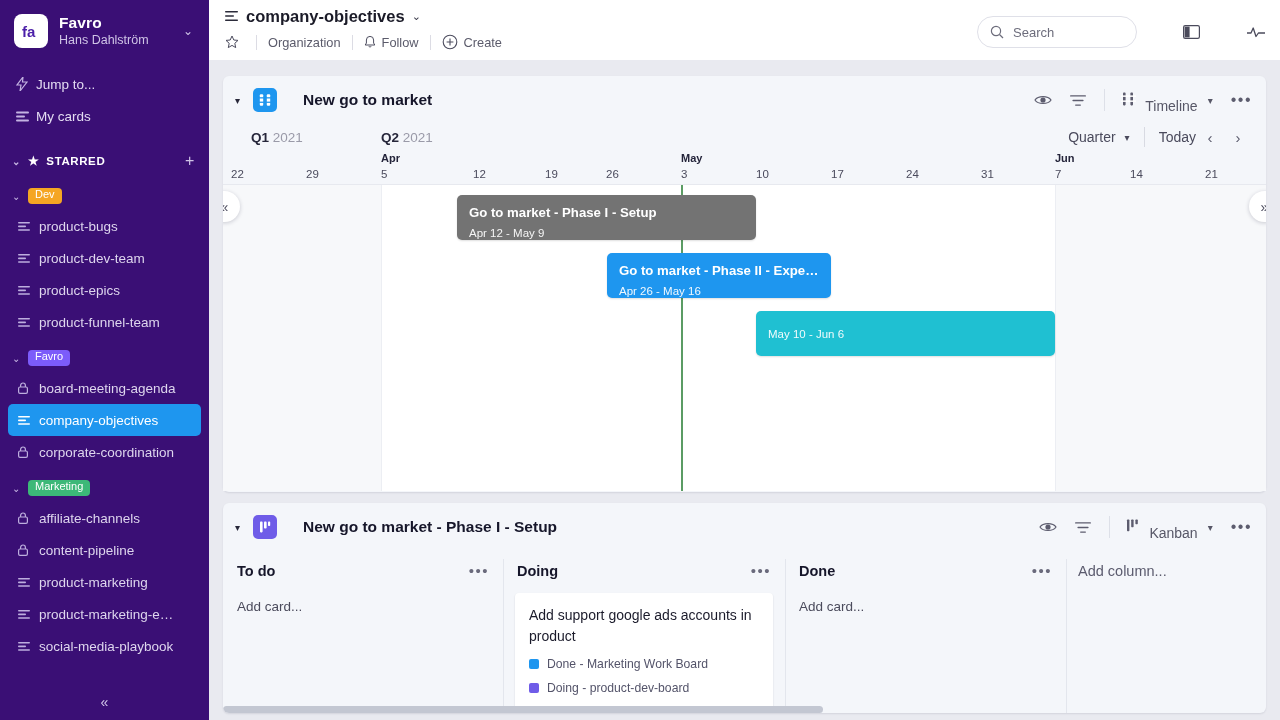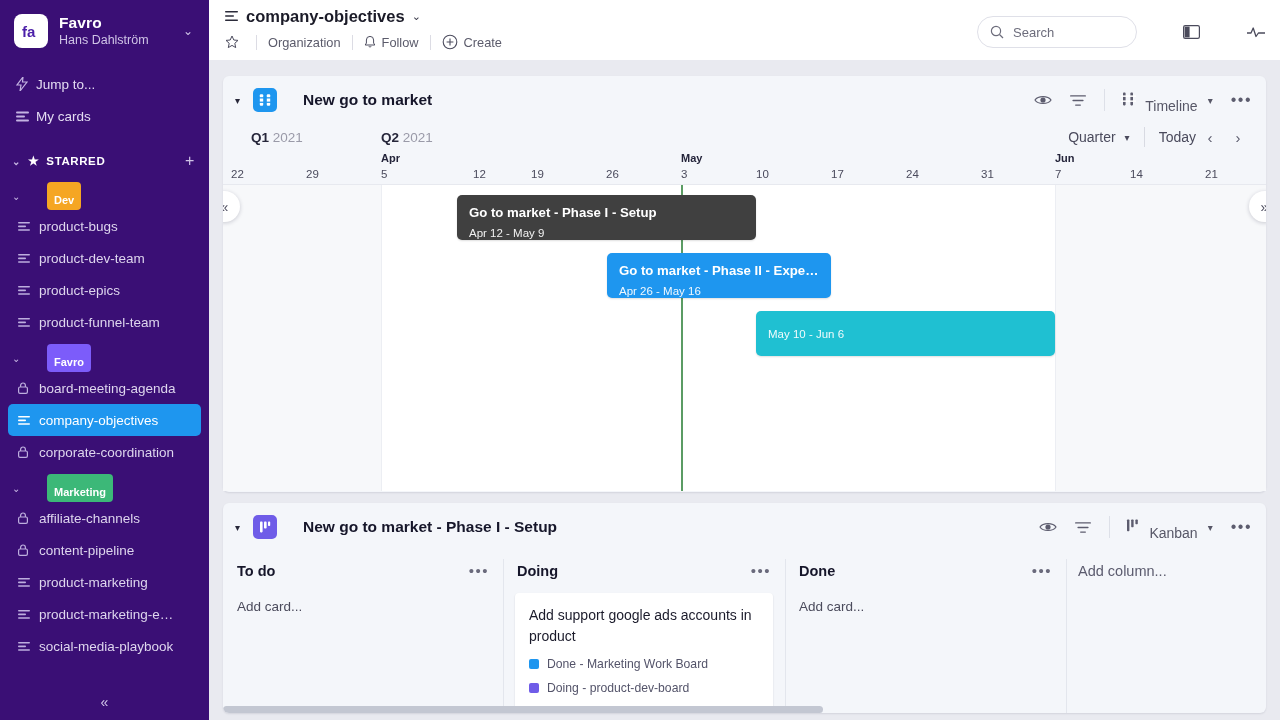--- a/index.html
+++ b/index.html
@@ -47,22 +47,22 @@
     font-size: 11.5px; font-weight: bold; letter-spacing: .6px;
     color: #ffffff;
   }
   .sb-section .caret { width: 16px; flex:0 0 16px; color:#c9bae4; font-size: 10px;}
   .sb-section .star { margin-right: 7px; font-size: 12px; color:#fff;}
   .sb-section .plus { margin-left: auto; margin-right: 14px; font-size: 16px; color:#cfc4e6; font-weight: normal;}
 
   .sb-group { display: flex; align-items: center; height: 28px; padding-left: 12px; margin-top: 6px;}
   .sb-group .caret { width: 16px; flex:0 0 16px; color:#c9bae4; font-size: 10px; }
   .chip {
-    display: inline-block; border-radius: 4px; padding: 12px 7px 3px 7px;
-    font-size: 11px; font-weight: bold; color: #ffffff; line-height: 13px; margin-left: 19px;
+    display: inline-block; border-radius: 4px; padding: 0 7px 3px 7px;
+    font-size: 11px; font-weight: normal; color: #ffffff; line-height: 13px;
   }
   .sb-item {
     display: flex; align-items: center; height: 32px;
     margin: 0 8px; padding-left: 31px; border-radius: 5px;
     font-size: 13.5px; color: #ded6ee; position: relative;
   }
   .sb-item .ic { position: absolute; left: 10px; color: #bdaede; font-size: 12px; display:flex; align-items:center;}
   .sb-item .tx { white-space: nowrap; overflow: hidden; text-overflow: ellipsis; }
   .sb-item.active { background: #1e96ef; color: #ffffff; }
   .sb-item.active .ic { color: #ffffff; }
@@ -468,21 +468,21 @@
           </div>
 
           <div class="mon-lab" style="left:158px;">Apr</div>
           <div class="mon-lab" style="left:458px;">May</div>
           <div class="mon-lab" style="left:832px;">Jun</div>
 
           <div class="day-lab" style="left:8px;">22</div>
           <div class="day-lab" style="left:83px;">29</div>
           <div class="day-lab" style="left:158px;">5</div>
           <div class="day-lab" style="left:250px;">12</div>
-          <div class="day-lab" style="left:308px;">19</div>
+          <div class="day-lab" style="left:322px;">19</div>
           <div class="day-lab" style="left:383px;">26</div>
           <div class="day-lab" style="left:458px;">3</div>
           <div class="day-lab" style="left:533px;">10</div>
           <div class="day-lab" style="left:608px;">17</div>
           <div class="day-lab" style="left:683px;">24</div>
           <div class="day-lab" style="left:758px;">31</div>
           <div class="day-lab" style="left:832px;">7</div>
           <div class="day-lab" style="left:907px;">14</div>
           <div class="day-lab" style="left:982px;">21</div>
 
@@ -498,21 +498,21 @@
           </div>
         </div>
 
         <div class="tl-body">
           <div class="tl-shade" style="left:0;width:158px;"></div>
           <div class="tl-shade" style="left:832px;right:0;"></div>
           <div class="tl-vline" style="left:158px;"></div>
           <div class="tl-vline" style="left:832px;"></div>
           <div class="tl-today" style="left:458px;"></div>
 
-          <div class="bar" style="left:234px; top:10px; width:299px; height:45px; background:#404040;">
+          <div class="bar" style="left:234px; top:10px; width:299px; height:45px; background:#737373;">
             <div class="bt">Go to market - Phase I - Setup</div>
             <div class="bd">Apr 12 - May 9</div>
           </div>
           <div class="bar" style="left:384px; top:68px; width:224px; height:45px; background:#1e96ef;">
             <div class="bt">Go to market - Phase II - Experi…</div>
             <div class="bd">Apr 26 - May 16</div>
           </div>
           <div class="bar" style="left:533px; top:126px; width:299px; height:45px; background:#1fc0d2;">
             <div class="bd">May 10 - Jun 6</div>
           </div>

